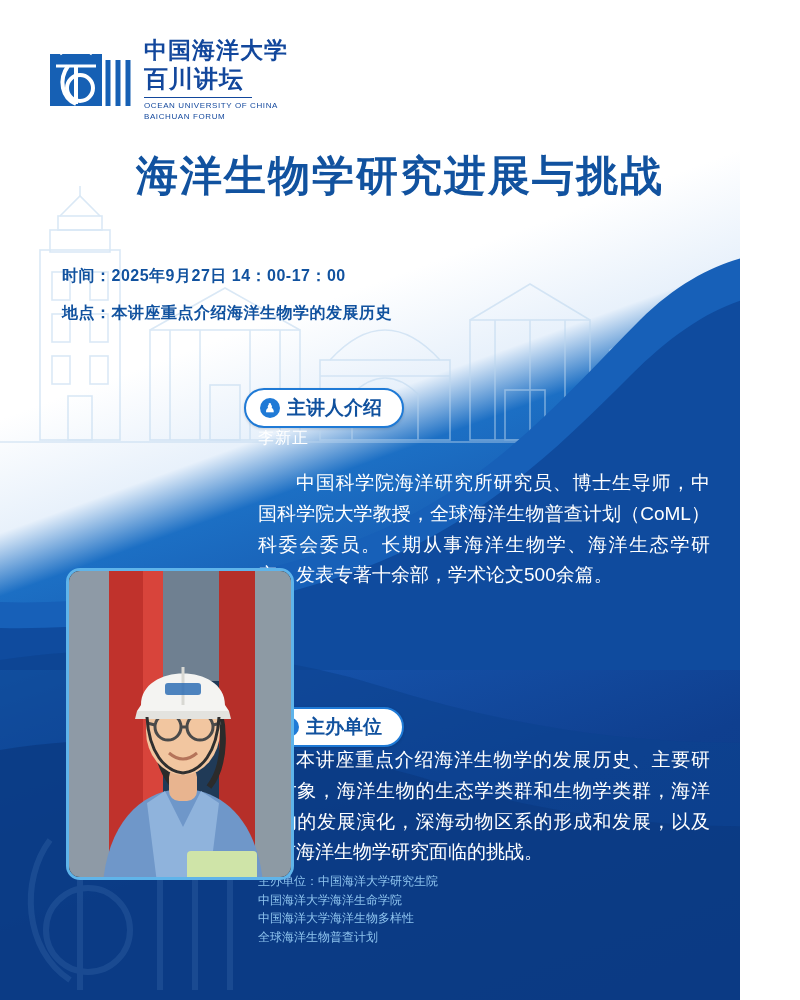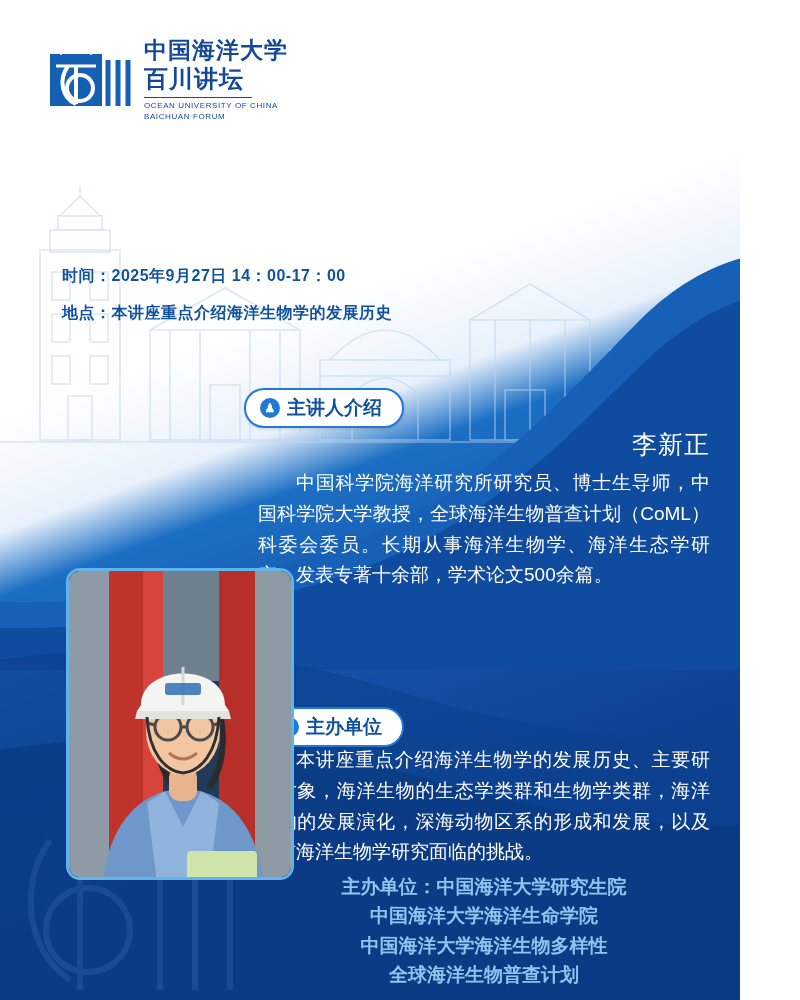--- a/index.html
+++ b/index.html
@@ -84,43 +84,43 @@
     background: #1f7ad6; color: #fff;
     display: flex; align-items: center; justify-content: center;
     font-size: 12px; line-height: 1;
   }
   #pill-speaker { right: 336px; top: 388px; }
   #pill-content { right: 336px; top: 707px; }
 
   
   .speaker-name {
     position: absolute; right: 30px; top: 428px; width: 452px;
-    text-align: right;
-    color: #ffffff; font-size: 25px; font-weight: 400; letter-spacing: 1px;
+    text-align: left;
+    color: #ffffff; font-size: 16px; font-weight: 400; letter-spacing: 1px;
   }
   .speaker-bio {
     position: absolute; right: 30px; top: 468px; width: 452px;
     color: #ffffff; font-size: 19px; line-height: 1.62;
     text-align: justify; text-align-last: left;
     text-indent: 2em;
   }
 
   
   .content-summary {
     position: absolute; right: 30px; top: 745px; width: 452px;
     color: #ffffff; font-size: 19px; line-height: 1.62;
     text-align: justify; text-align-last: left;
     text-indent: 2em;
   }
 
   
   .organizers {
     position: absolute; right: 30px; top: 872px; width: 452px;
-    text-align: center;
-    color: #8fc4ef; font-size: 19px; line-height: 1.55; font-weight: bold;
+    text-align: left;
+    color: #8fc4ef; font-size: 12px; line-height: 1.55;
   }
   .organizers .first { color: #8fc4ef; }
 
   
   .photo-frame {
     position: absolute; left: 66px; top: 568px;
     width: 228px; height: 312px;
     border-radius: 14px;
     border: 3px solid #5fb4ea;
     overflow: hidden;
@@ -223,20 +223,21 @@
     </div>
     <div class="logo-text">
       <div class="logo-cn-main">中国海洋大学</div>
       <div class="logo-cn-sub">百川讲坛</div>
       <div class="logo-rule"></div>
       <div class="logo-en">OCEAN UNIVERSITY OF CHINA</div>
       <div class="logo-en">BAICHUAN FORUM</div>
     </div>
   </div>
 
+  <div class="title">海洋生物学研究进展与挑战</div>
 
   <div class="info">
     <div class="info-line">时间：2025年9月27日 14：00-17：00</div>
     <div class="info-line">地点：本讲座重点介绍海洋生物学的发展历史</div>
   </div>
 
   <div class="pill" id="pill-speaker">
     <span class="ico">♟</span>
     <span>主讲人介绍</span>
   </div>

